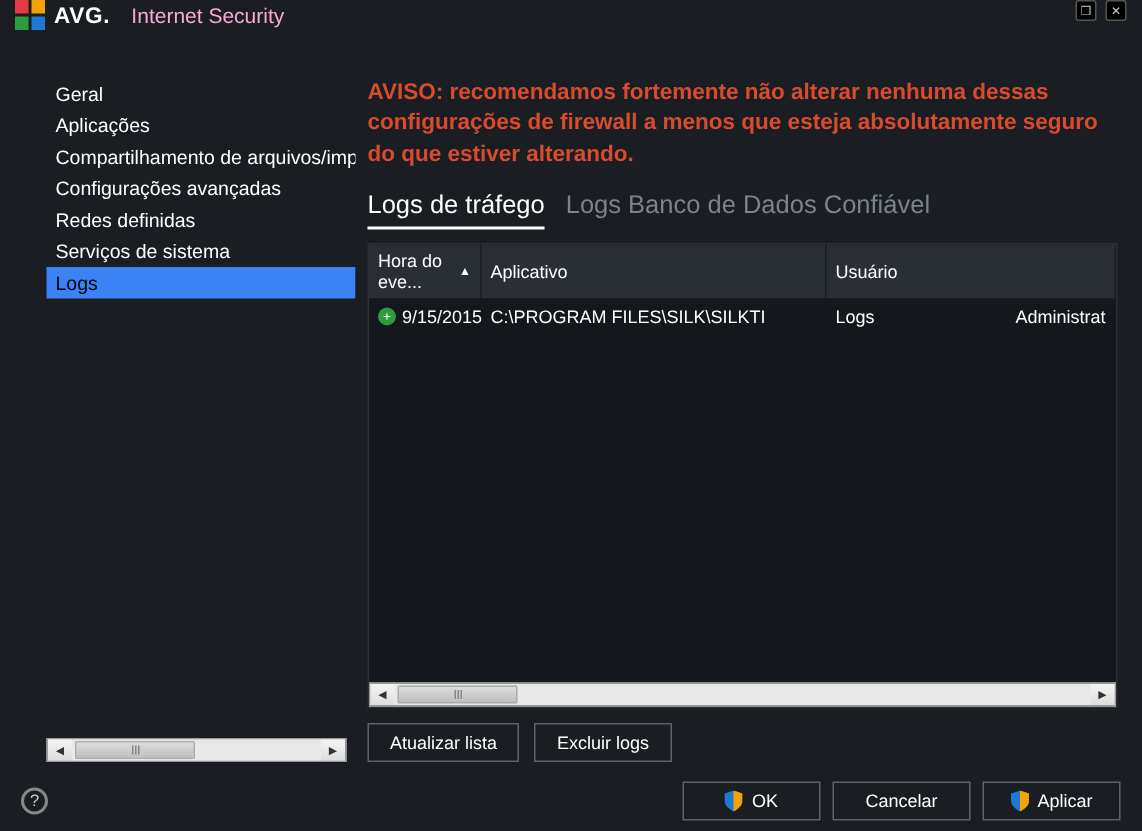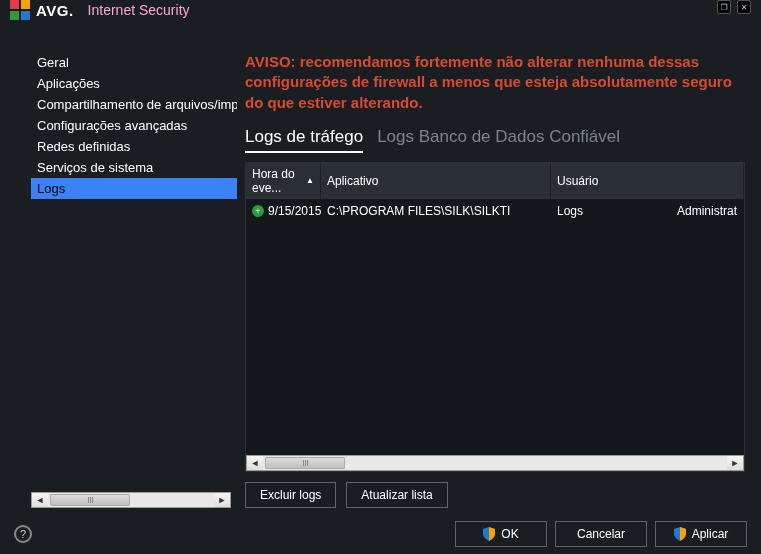--- a/index.html
+++ b/index.html
@@ -355,22 +355,22 @@
               <span></span>
               <span></span>
               <span></span>
             </div>
           </div>
         <div class="arrow">►</div>
       </div>
     </div>
 
     <div class="action-row">
+      <button class="btn">Atualizar lista</button>
       <button class="btn">Excluir logs</button>
-      <button class="btn">Atualizar lista</button>
     </div>
   </div>
 </div>
 
 <div class="footer">
   <div class="help-icon">?</div>
   <div class="footer-buttons">
     <button class="footer-btn">
       <svg class="shield-icon" viewBox="0 0 12 14">
           <path d="M6 0 L12 2 V7 C12 11 6 14 6 14 C6 14 0 11 0 7 V2 Z" fill="#1f78d1"></path>

